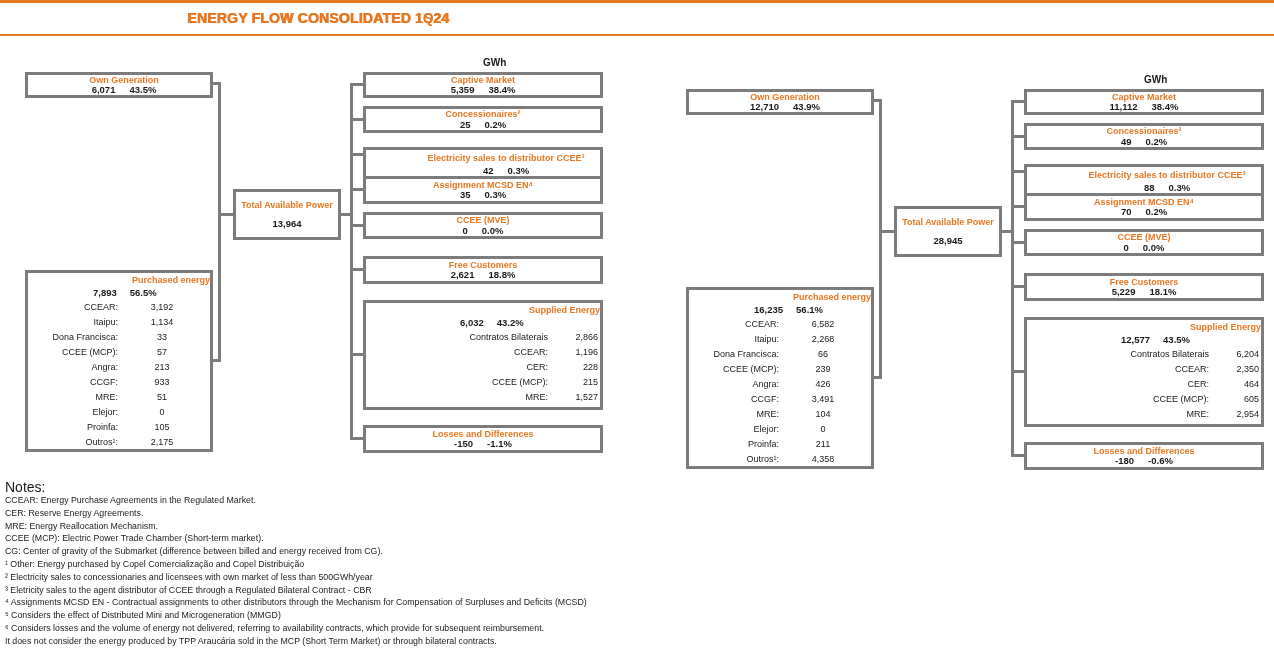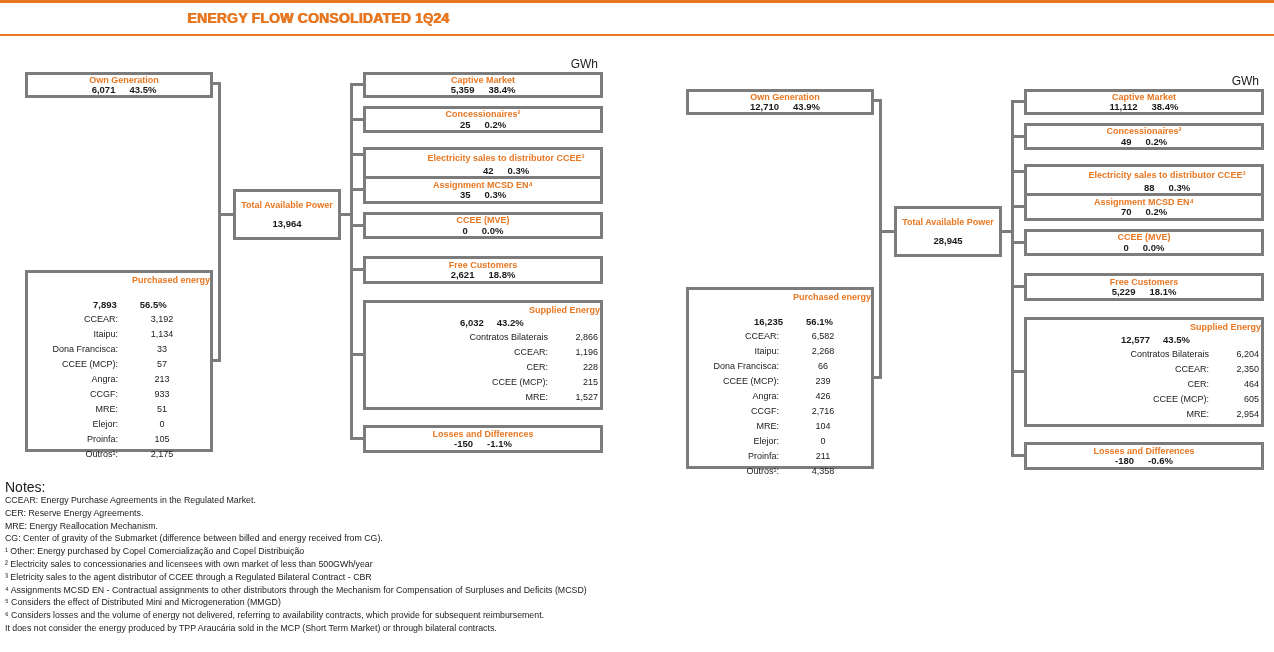--- a/index.html
+++ b/index.html
@@ -6,30 +6,30 @@
   html,body{margin:0;padding:0;background:#fff;}
   #screen{position:relative;width:1274px;height:652px;background:#fff;overflow:hidden;
           font-family:"Liberation Sans","DejaVu Sans",sans-serif;color:#1a1a1a;}
   .rule{position:absolute;left:0;width:1274px;background:var(--accent);}
   .rule.top{top:0;height:3px;}
   .rule.mid{top:34px;height:2px;}
   .title{position:absolute;top:10px;width:637px;text-align:center;font-size:14px;font-weight:700;color:var(--accent);letter-spacing:.2px;}
   .t0{left:0;} .t1{left:637;}
 
   .panel{position:absolute;width:580px;height:400px;}
-  .gwh{position:absolute;left:458px;top:-15px;width:115px;text-align:right;font-size:12px;font-weight:400;color:#1a1a1a;}
+  .gwh{position:absolute;left:458px;top:-15px;width:115px;font-size:10px;font-weight:700;color:#1a1a1a;}
 
   .box{position:absolute;box-sizing:border-box;border:3px solid var(--border);background:#fff;
        display:flex;flex-direction:column;justify-content:space-evenly;}
   .bh{color:var(--accent);font-weight:700;font-size:9px;text-align:center;line-height:10px;}
   .bv{display:flex;justify-content:center;align-items:baseline;gap:14px;font-weight:700;font-size:9.5px;line-height:10px;color:#1a1a1a;}
   .big{justify-content:flex-start;padding-top:2px;}
   .big .bh{margin-bottom:3px;text-align:right;}
   .big .bv{margin-bottom:2px;}
-  .bv.ind-p{justify-content:flex-start;margin-left:65px;gap:23px;margin-top:12px;}
+  .bv.ind-p{justify-content:flex-start;margin-left:65px;gap:13px;}
   .bv.ind-s{justify-content:flex-start;margin-left:94px;gap:13px;}
   .krow{display:flex;font-size:9px;line-height:15px;color:#1a1a1a;}
   .rows-p .kl{width:90px;text-align:right;}
   .rows-p .kv{flex:1;text-align:center;padding-right:4px;}
   .rows-s .kl{flex:1;text-align:right;}
   .rows-s .kv{width:50px;text-align:right;padding-right:2px;}
 
   .b-owngen{left:0;top:0;width:188px;height:26px;padding-left:10px;}
   .b-purch{left:0;top:198px;width:188px;height:182px;}
   .b-tap{left:208px;top:117px;width:108px;height:51px;}
@@ -286,21 +286,21 @@
           <div class="krow">
             <span class="kl">CCEE (MCP):</span>
             <span class="kv">239</span>
           </div>
           <div class="krow">
             <span class="kl">Angra:</span>
             <span class="kv">426</span>
           </div>
           <div class="krow">
             <span class="kl">CCGF:</span>
-            <span class="kv">2,716</span>
+            <span class="kv">3,491</span>
           </div>
           <div class="krow">
             <span class="kl">MRE:</span>
             <span class="kv">104</span>
           </div>
           <div class="krow">
             <span class="kl">Elejor:</span>
             <span class="kv">0</span>
           </div>
           <div class="krow">
@@ -406,20 +406,21 @@
         <span>-0.6%</span>
       </div>
     </div>
   </div>
 
   <div class="notes">
     <div class="notes-h">Notes:</div>
     <div class="note">CCEAR: Energy Purchase Agreements in the Regulated Market.</div>
     <div class="note">CER: Reserve Energy Agreements.</div>
     <div class="note">MRE: Energy Reallocation Mechanism.</div>
+    <div class="note">CCEE (MCP): Electric Power Trade Chamber (Short-term market).</div>
     <div class="note">CG: Center of gravity of the Submarket (difference between billed and energy received from CG).</div>
     <div class="note">¹ Other: Energy purchased by Copel Comercialização and Copel Distribuição</div>
     <div class="note">² Electricity sales to concessionaries and licensees with own market of less than 500GWh/year</div>
     <div class="note">³ Eletricity sales to the agent distributor of CCEE through a Regulated Bilateral Contract - CBR</div>
     <div class="note">⁴ Assignments MCSD EN - Contractual assignments to other distributors through the Mechanism for Compensation of Surpluses and Deficits (MCSD)</div>
     <div class="note">⁵ Considers the effect of Distributed Mini and Microgeneration (MMGD)</div>
     <div class="note">⁶ Considers losses and the volume of energy not delivered, referring to availability contracts, which provide for subsequent reimbursement.</div>
     <div class="note">It does not consider the energy produced by TPP Araucária sold in the MCP (Short Term Market) or through bilateral contracts.</div>
   </div>
 

